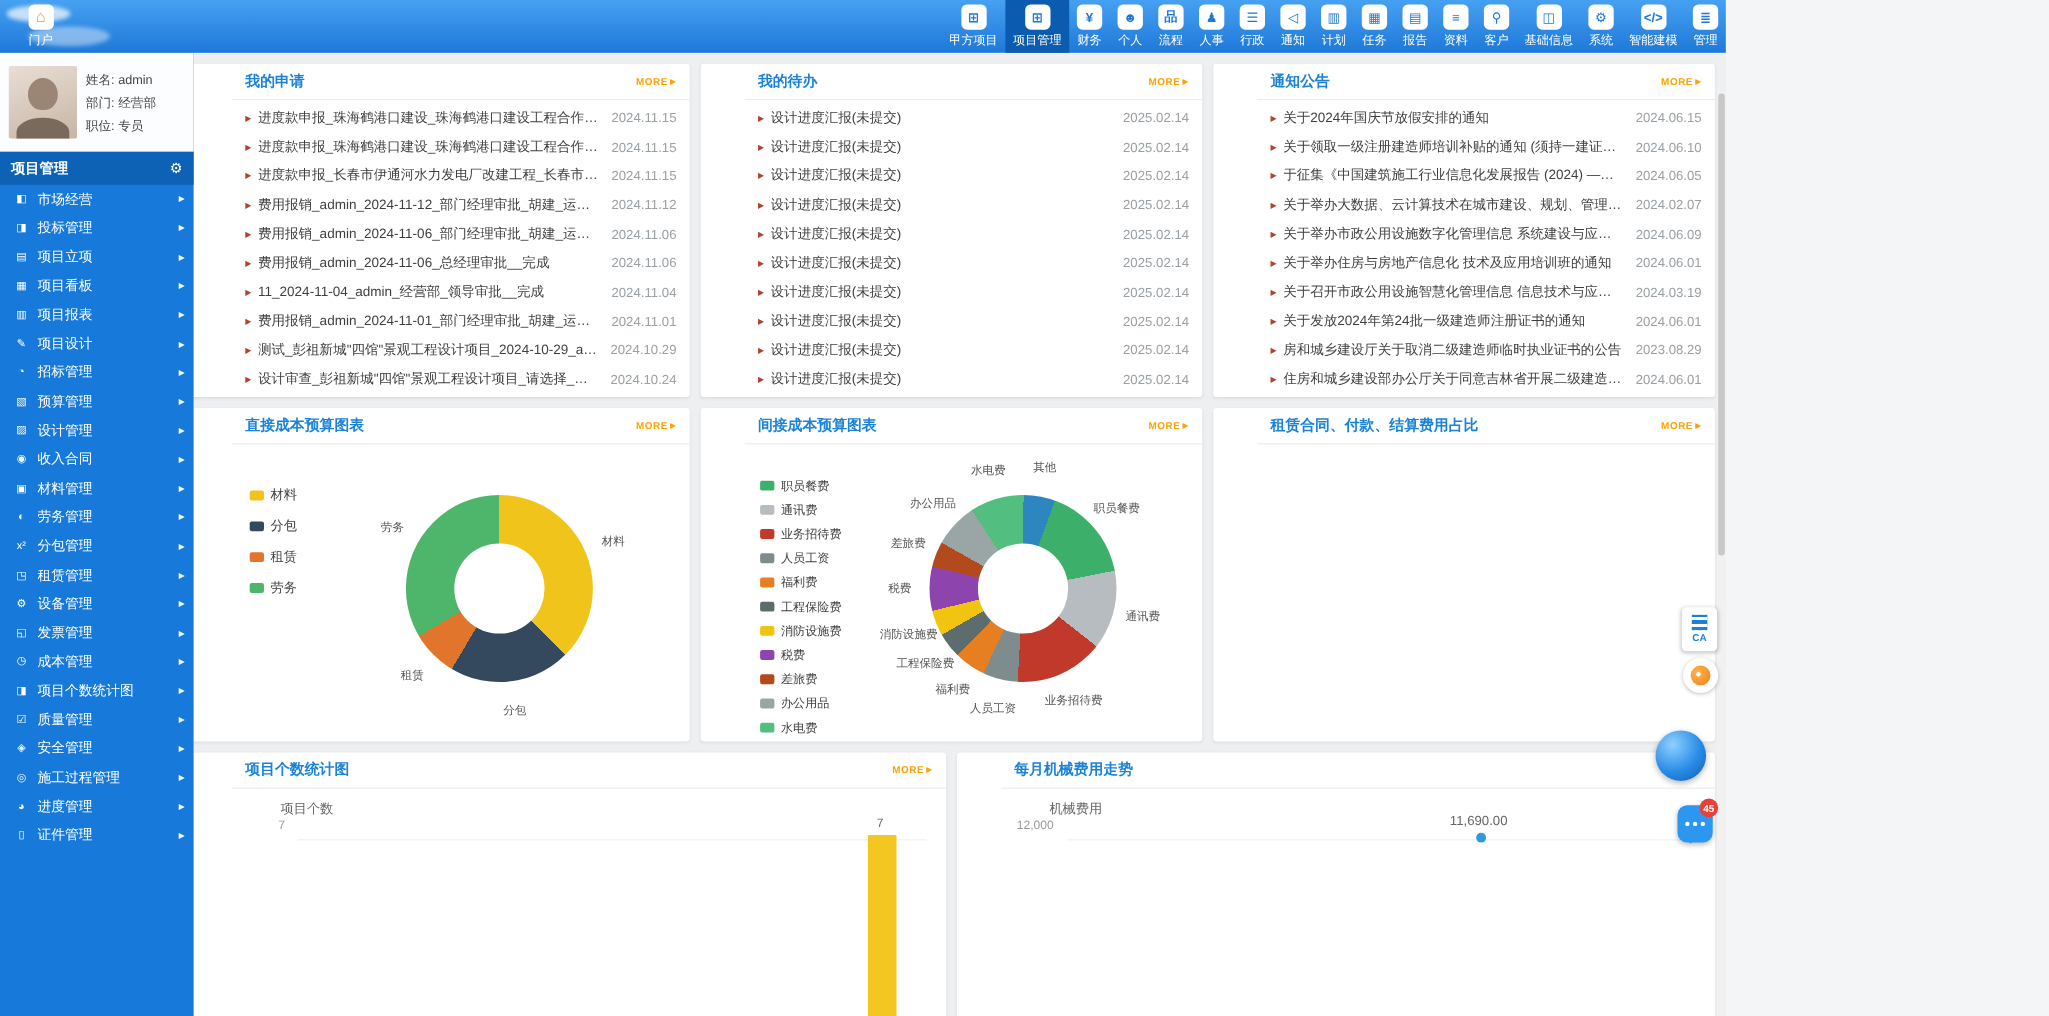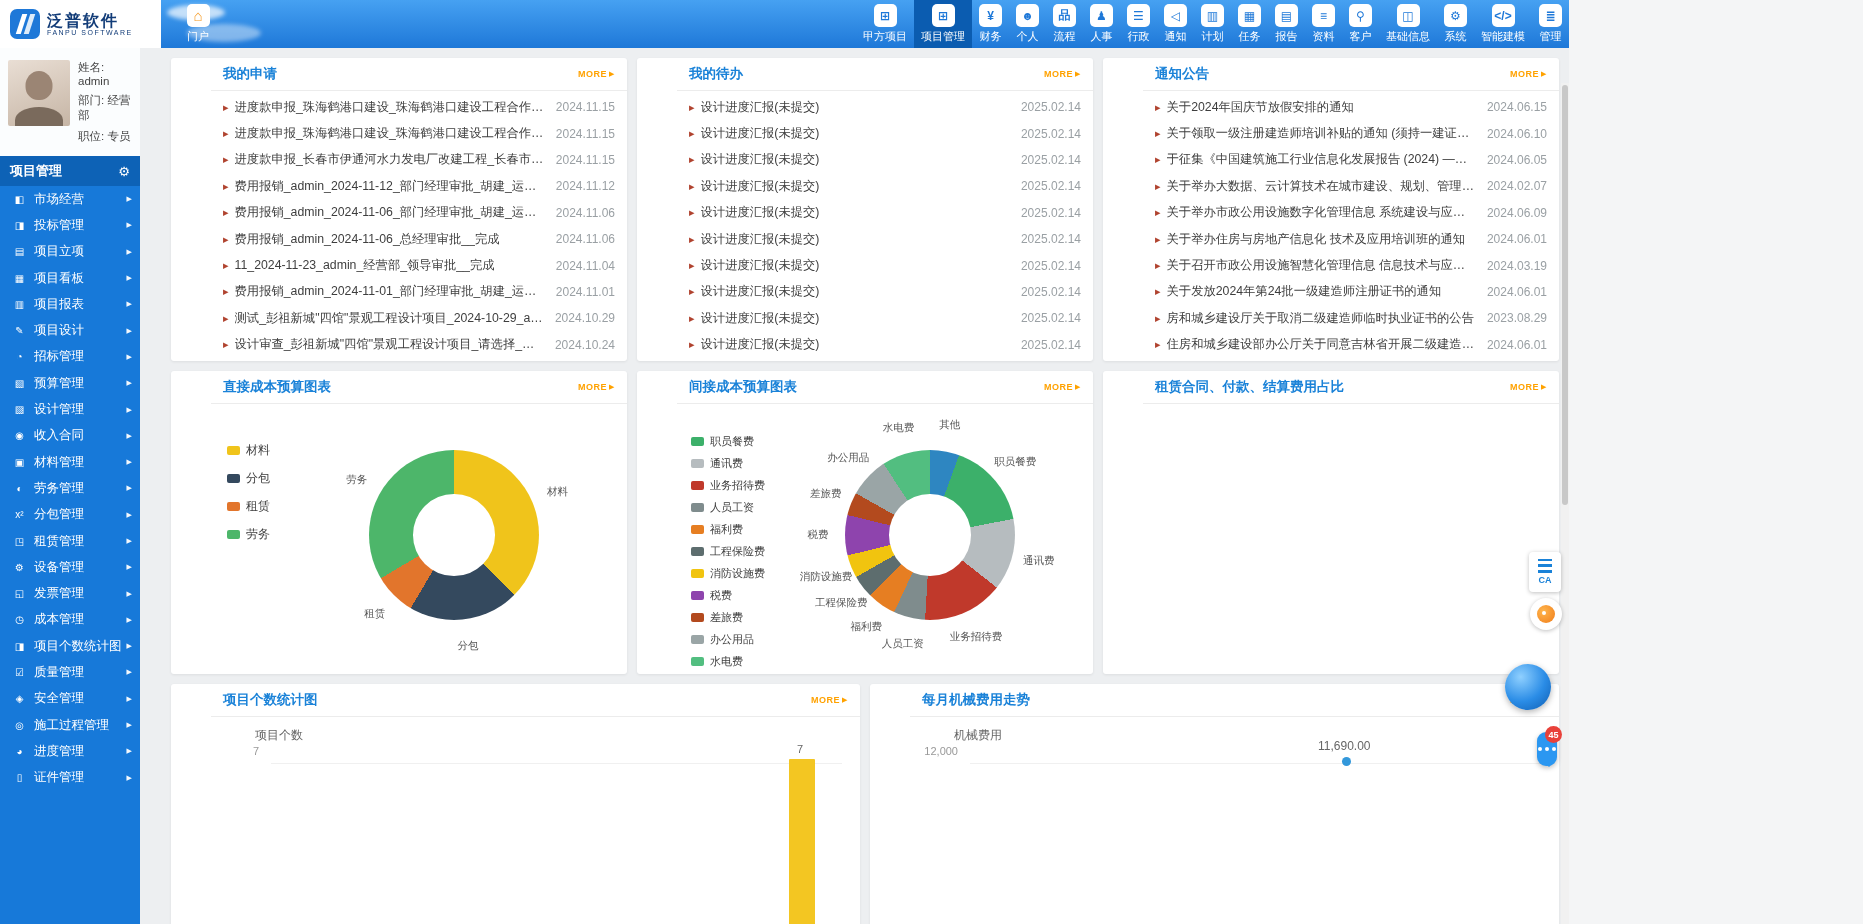--- a/index.html
+++ b/index.html
@@ -23,21 +23,21 @@
   .c2{width:74px;height:18px;left:26px;top:24px;opacity:.6;}
   .micon{width:23px;height:23px;background:#fff;border-radius:5px;color:#1e78d8;font-size:12px;font-weight:bold;
     display:flex;align-items:center;justify-content:center;position:relative;z-index:1;}
   .portal .micon{color:#f59a23;font-size:15px;}
   .mlabel{color:#fff;font-size:11px;position:relative;z-index:1;white-space:nowrap;}
   .modules{margin-left:auto;display:flex;align-items:stretch;}
   .module{display:flex;flex-direction:column;align-items:center;justify-content:center;gap:2px;padding:0 7px;cursor:pointer;}
   .module.active{background:#0b5cb0;}
 
   
-  .sidebar{position:absolute;left:0;top:48px;bottom:0;width:140px;background:#1779d9;z-index:5;}
+  .sidebar{position:absolute;left:0;top:48px;bottom:0;width:176px;background:#1779d9;z-index:5;}
   .userbox{background:#fbfdfe;display:flex;gap:8px;padding:12px 8px;}
   .photo{width:62px;height:66px;border-radius:2px;background:linear-gradient(160deg,#e9ded4,#c6b5a5);position:relative;overflow:hidden;flex:none;}
   .photo .head{position:absolute;left:50%;top:11px;transform:translateX(-50%);width:27px;height:29px;border-radius:50% 50% 46% 46%;background:#9b8574;}
   .photo .shoulders{position:absolute;left:50%;bottom:-7px;transform:translateX(-50%);width:48px;height:26px;border-radius:50% 50% 0 0;background:#7a6a5c;}
   .uinfo{display:flex;flex-direction:column;justify-content:center;gap:6px;font-size:11.5px;color:#444;}
   .section{height:30px;background:#0d62b6;color:#fff;display:flex;align-items:center;padding:0 10px;font-size:13px;font-weight:bold;}
   .section .gear{margin-left:auto;font-weight:normal;cursor:pointer;font-size:13px;}
   .mitem{height:26.3px;display:flex;align-items:center;color:#fff;font-size:12.5px;padding:0 8px 0 12px;cursor:pointer;}
   .mi{width:15px;font-size:10px;margin-right:7px;text-align:center;flex:none;}
   .ml{flex:1;white-space:nowrap;overflow:hidden;}
@@ -107,43 +107,33 @@
   .qr{width:14px;height:14px;background:
     repeating-linear-gradient(0deg,#1a82d8 0 3px,#fff 3px 6px),
     repeating-linear-gradient(90deg,#1a82d8 0 3px,rgba(255,255,255,.6) 3px 6px);}
   .ca-t{font-size:9px;font-weight:bold;color:#1a82d8;}
   .assistant{right:7px;top:598px;width:32px;height:32px;background:#fff;border-radius:50%;box-shadow:0 1px 4px rgba(0,0,0,.25);
     display:flex;align-items:center;justify-content:center;cursor:pointer;}
   .robo{width:18px;height:18px;border-radius:50%;background:radial-gradient(circle at 35% 35%,#ffb54d,#f07d1a);position:relative;}
   .robo::after{content:"";position:absolute;left:5px;top:6px;width:4px;height:4px;border-radius:50%;background:#fff;}
   .ball{right:18px;top:664px;width:46px;height:46px;border-radius:50%;cursor:pointer;
     background:radial-gradient(circle at 34% 28%,#8fd0ff,#2a8ce6 55%,#0f5cb0);box-shadow:0 2px 6px rgba(0,0,0,.3);}
-  .chatw{right:12px;top:732px;width:20px;height:34px;background:#2b97f1;border-radius:9px;cursor:pointer;
+  .chatw{right:12px;top:732px;width:32px;height:34px;background:#2b97f1;border-radius:9px;cursor:pointer;
     display:flex;align-items:center;justify-content:center;gap:3px;box-shadow:0 2px 5px rgba(0,0,0,.25);}
   .chatw::after{content:"";position:absolute;left:7px;bottom:-6px;border:5px solid transparent;border-top-color:#2b97f1;}
   .chatw .dot{width:4px;height:4px;border-radius:50%;background:#fff;}
   .badge{position:absolute;right:-5px;top:-6px;min-width:17px;height:17px;border-radius:9px;background:#e8413a;color:#fff;
     font-size:9px;font-weight:bold;display:flex;align-items:center;justify-content:center;padding:0 3px;}
 </style>
 </head>
 <body>
 
 <div class="app">
 
   <header class="topbar">
-    <div class="logo">
-      <div class="logo-mark">
-          <i></i>
-          <i></i>
-        </div>
-      <div>
-        <div class="lt1">泛普软件</div>
-        <div class="lt2">FANPU SOFTWARE</div>
-      </div>
-    </div>
     <div class="portal">
       <span class="cloud c1"></span>
       <span class="cloud c2"></span>
       <span class="micon">⌂</span>
       <span class="mlabel">门户</span>
     </div>
     <nav class="modules">
 
         <div class="module">
           <span class="micon">⊞</span>
@@ -435,21 +425,21 @@
             </div>
 
             <div class="lrow">
               <span class="blt">▸</span>
               <span class="ltxt">费用报销_admin_2024-11-06_总经理审批__完成</span>
               <span class="ldate">2024.11.06</span>
             </div>
 
             <div class="lrow">
               <span class="blt">▸</span>
-              <span class="ltxt">11_2024-11-23_admin_经营部_领导审批__完成</span>
+              <span class="ltxt">11_2024-11-04_admin_经营部_领导审批__完成</span>
               <span class="ldate">2024.11.04</span>
             </div>
 
             <div class="lrow">
               <span class="blt">▸</span>
               <span class="ltxt">费用报销_admin_2024-11-01_部门经理审批_胡建_运行中</span>
               <span class="ldate">2024.11.01</span>
             </div>
 
             <div class="lrow">

